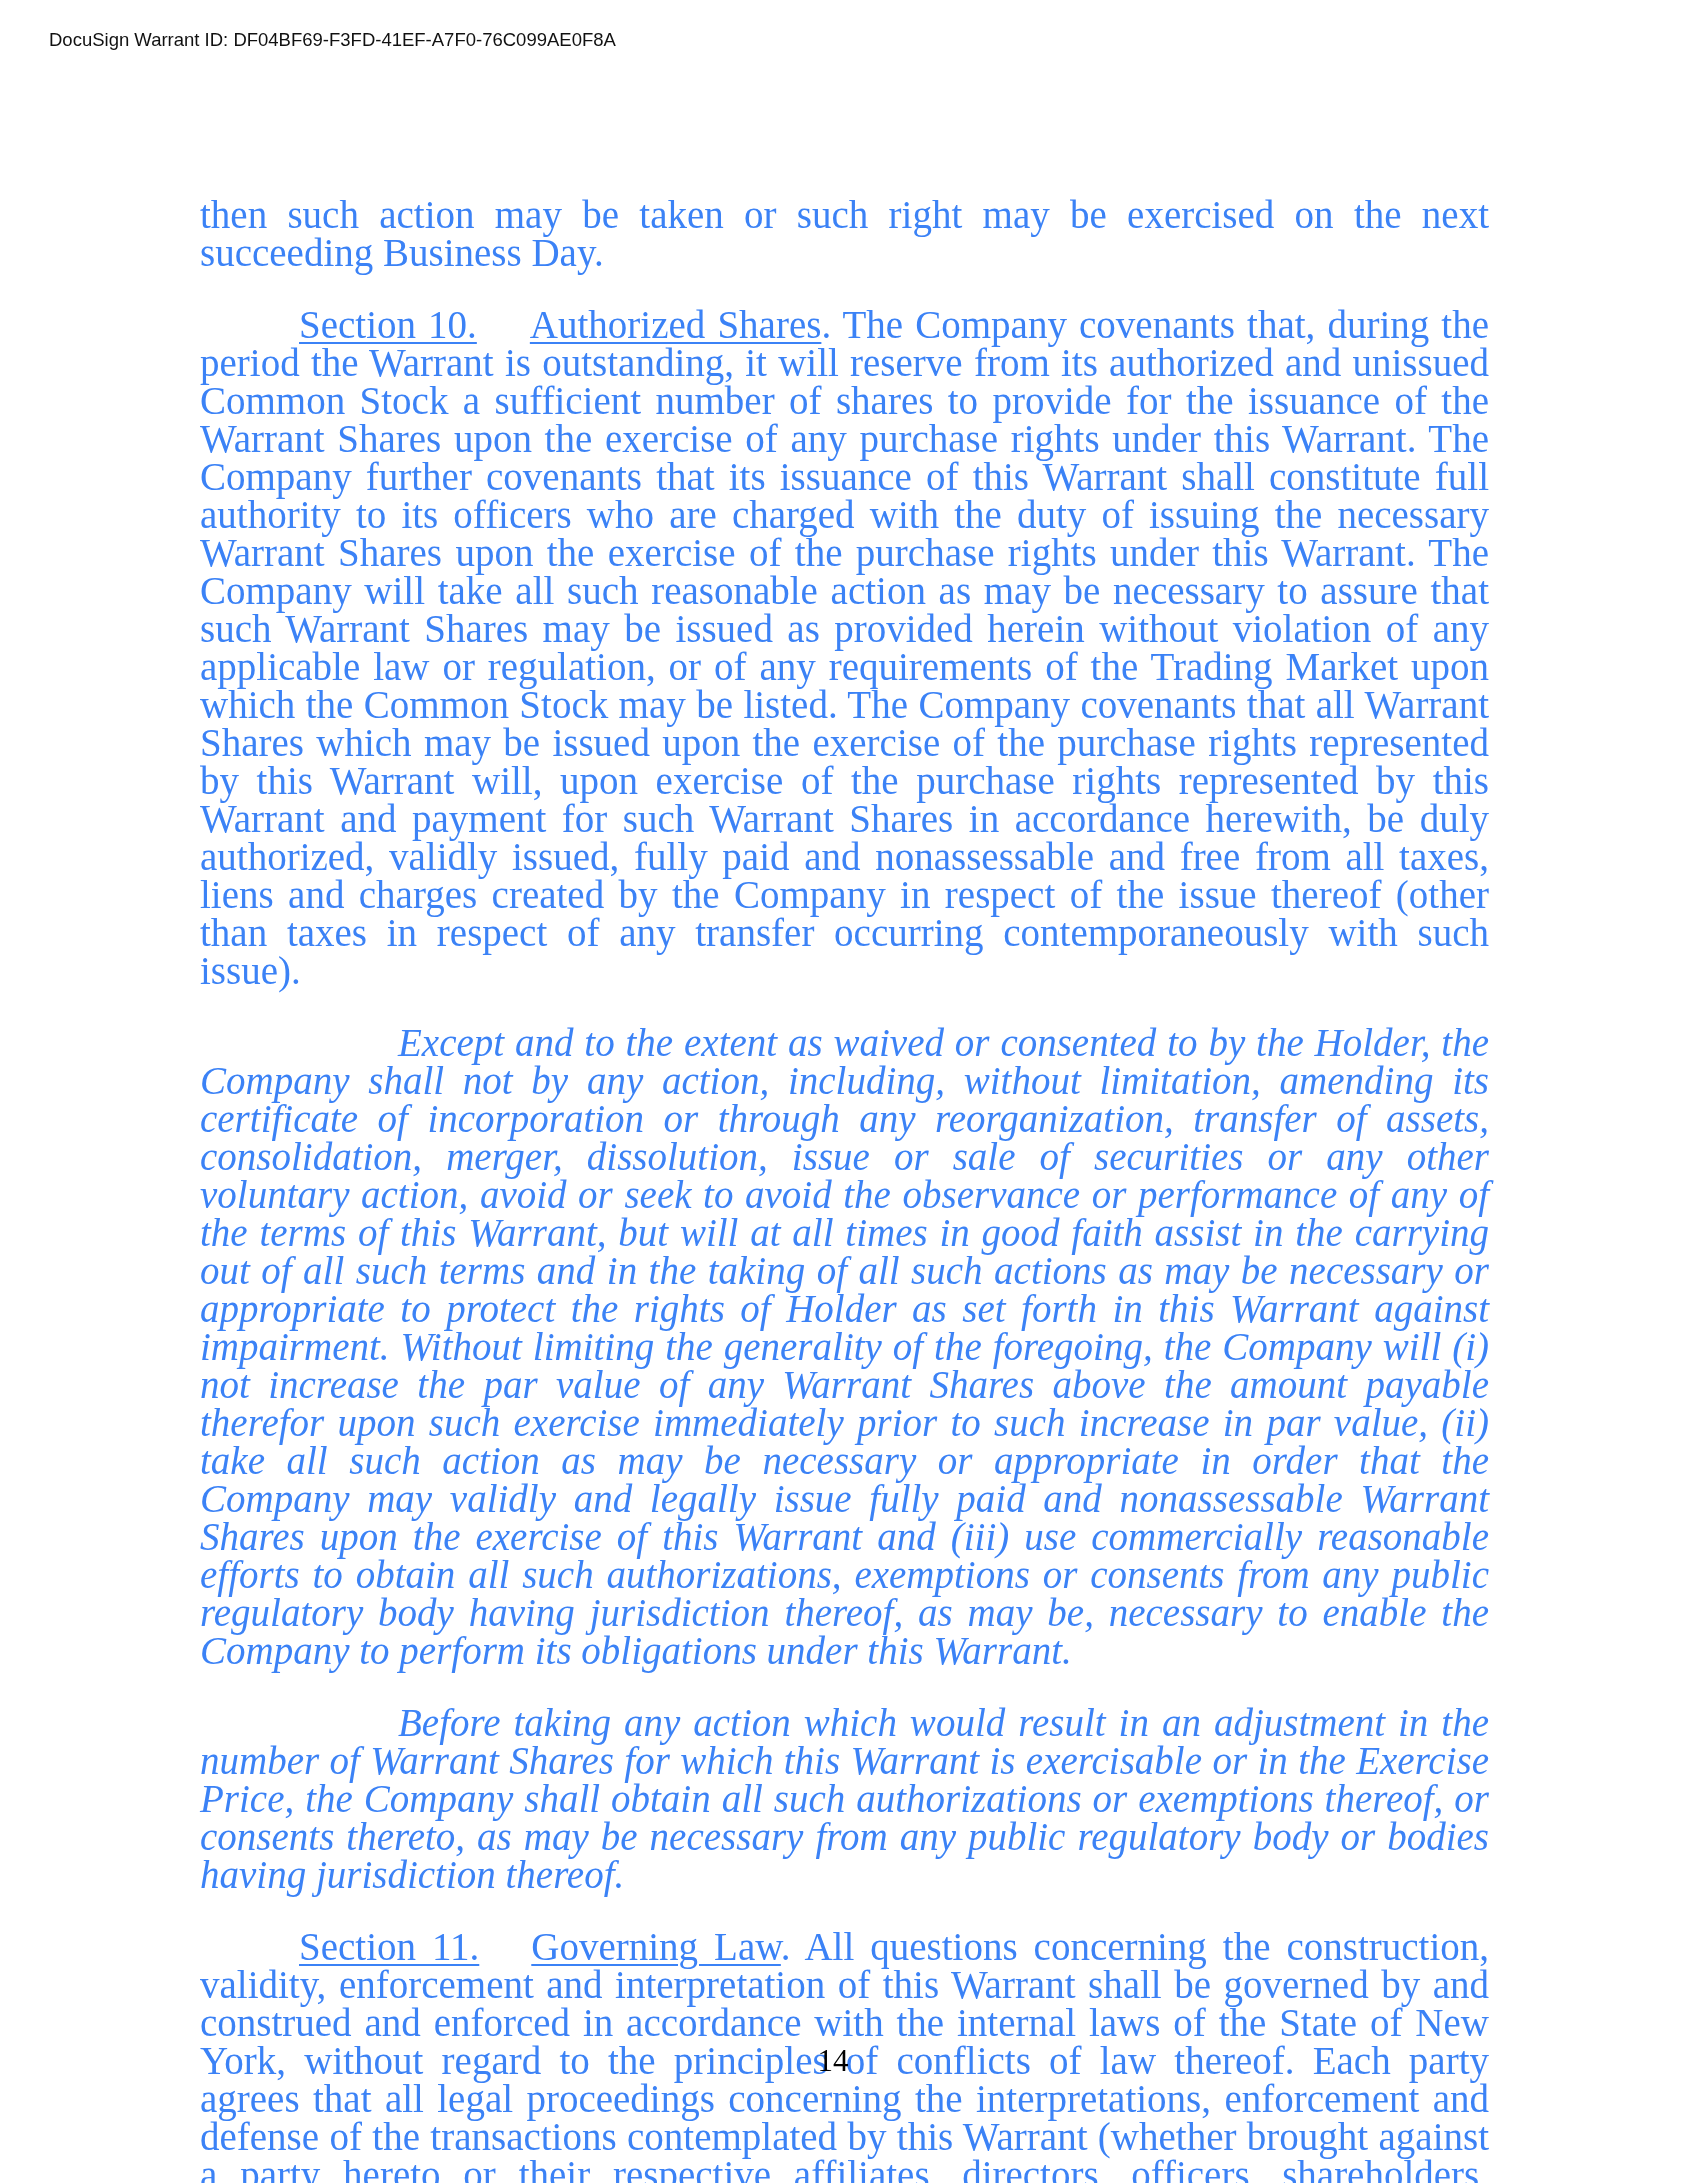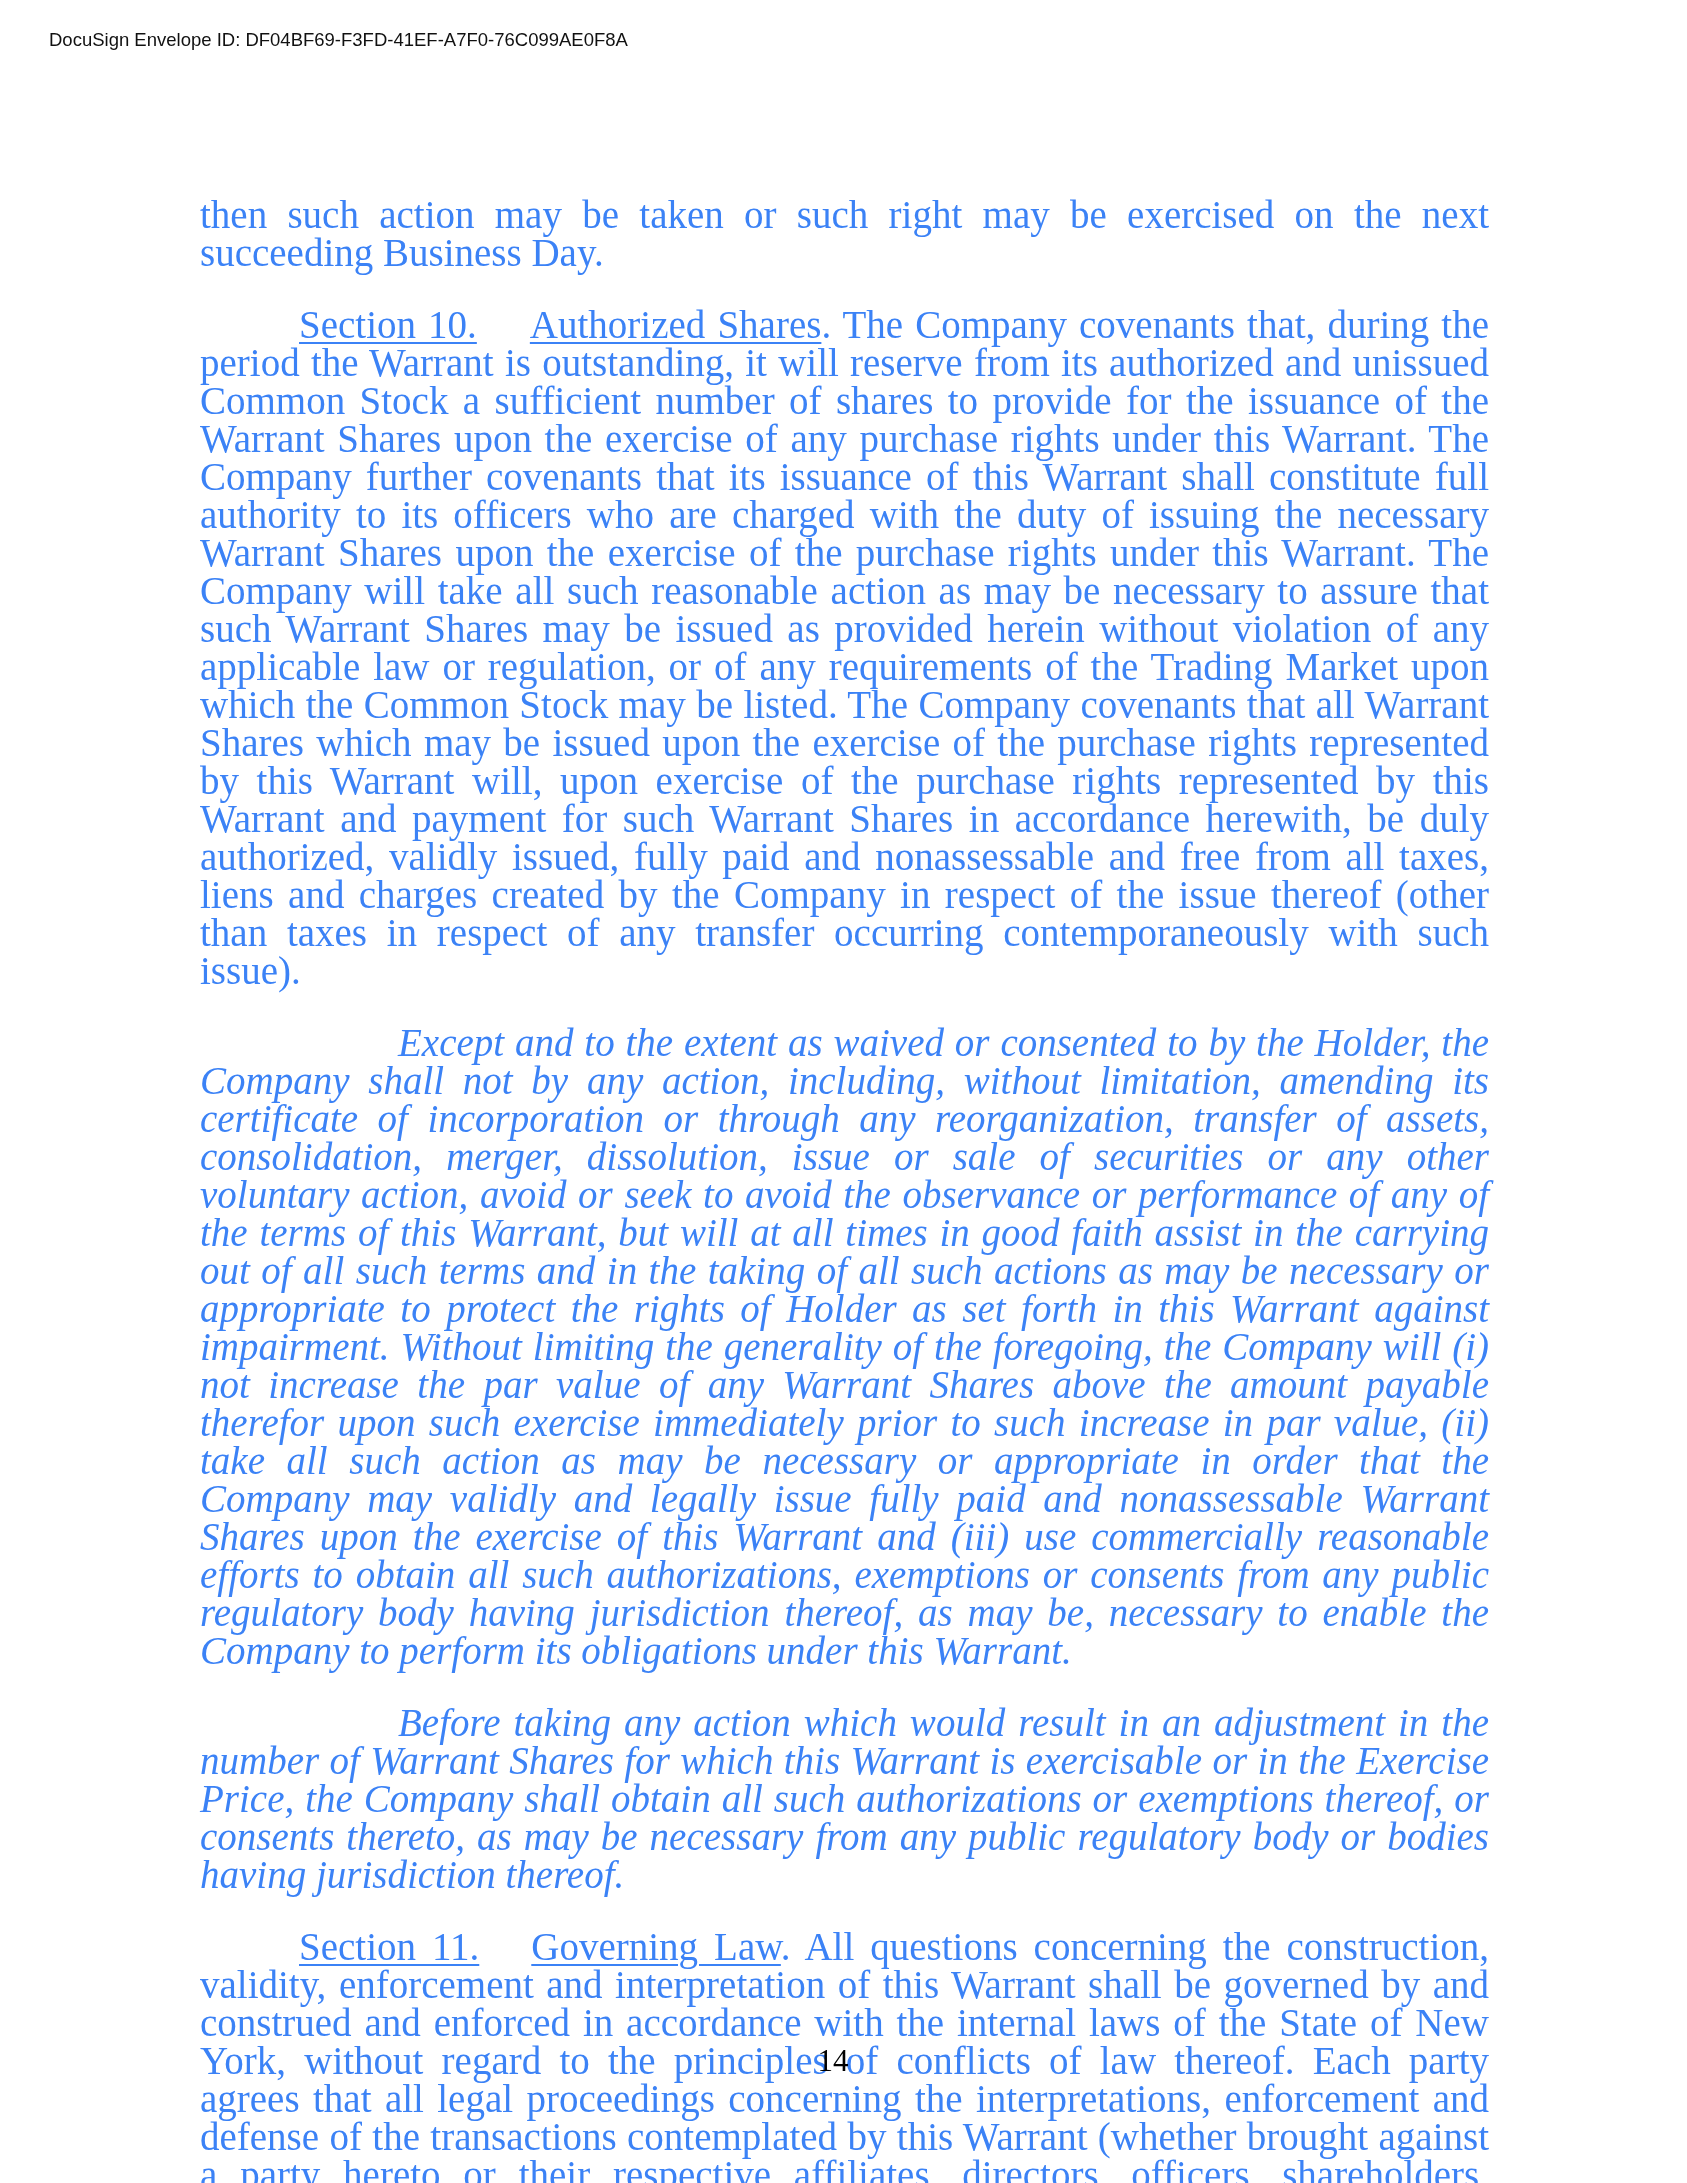--- a/index.html
+++ b/index.html
@@ -20,21 +20,21 @@
   .u { text-decoration: underline; text-decoration-thickness: 2px; text-underline-offset: 4px; }
   .gap { display: inline-block; }
   .page-number {
     position: absolute; left: 0; width: 1666px; top: 2043px; text-align: center;
     font-family: "Liberation Serif", serif; font-size: 31px;
   }
 </style>
 </head>
 <body>
 
-<div class="envelope-id">DocuSign Envelope ID: DF04BF69-F3FD-41EF-A7F0-76C099AE0F8A</div>
+<div class="envelope-id">DocuSign Warrant ID: DF04BF69-F3FD-41EF-A7F0-76C099AE0F8A</div>
 
 <div class="page">
   <p>then such action may be taken or such right may be exercised on the next succeeding Business Day.</p>
 
   <p class="indent-sec"><span class="u">Section 10.</span><span class="gap" style="width:53px"></span><span class="u">Authorized Shares</span><span>. The Company covenants that, during the period the Warrant is outstanding, it will reserve from its authorized and unissued Common Stock a sufficient number of shares to provide for the issuance of the Warrant Shares upon the exercise of any purchase rights under this Warrant.  The Company further covenants that its issuance of this Warrant shall constitute full authority to its officers who are charged with the duty of issuing the necessary Warrant Shares upon the exercise of the purchase rights under this Warrant.  The Company will take all such reasonable action as may be necessary to assure that such Warrant Shares may be issued as provided herein without violation of any applicable law or regulation, or of any requirements of the Trading Market upon which the Common Stock may be listed.  The Company covenants that all Warrant Shares which may be issued upon the exercise of the purchase rights represented by this Warrant will, upon exercise of the purchase rights represented by this Warrant and payment for such Warrant Shares in accordance herewith, be duly authorized, validly issued, fully paid and nonassessable and free from all taxes, liens and charges created by the Company in respect of the issue thereof (other than taxes in respect of any transfer occurring contemporaneously with such issue).</span></p>
 
   <p class="indent-para">Except and to the extent as waived or consented to by the Holder, the Company shall not by any action, including, without limitation, amending its certificate of incorporation or through any reorganization, transfer of assets, consolidation, merger, dissolution, issue or sale of securities or any other voluntary action, avoid or seek to avoid the observance or performance of any of the terms of this Warrant, but will at all times in good faith assist in the carrying out of all such terms and in the taking of all such actions as may be necessary or appropriate to protect the rights of Holder as set forth in this Warrant against impairment. Without limiting the generality of the foregoing, the Company will (i) not increase the par value of any Warrant Shares above the amount payable therefor upon such exercise immediately prior to such increase in par value, (ii) take all such action as may be necessary or appropriate in order that the Company may validly and legally issue fully paid and nonassessable Warrant Shares upon the exercise of this Warrant and (iii) use commercially reasonable efforts to obtain all such authorizations, exemptions or consents from any public regulatory body having jurisdiction thereof, as may be, necessary to enable the Company to perform its obligations under this Warrant.</p>
 
   <p class="indent-para">Before taking any action which would result in an adjustment in the number of Warrant Shares for which this Warrant is exercisable or in the Exercise Price, the Company shall obtain all such authorizations or exemptions thereof, or consents thereto, as may be necessary from any public regulatory body or bodies having jurisdiction thereof.</p>
 

